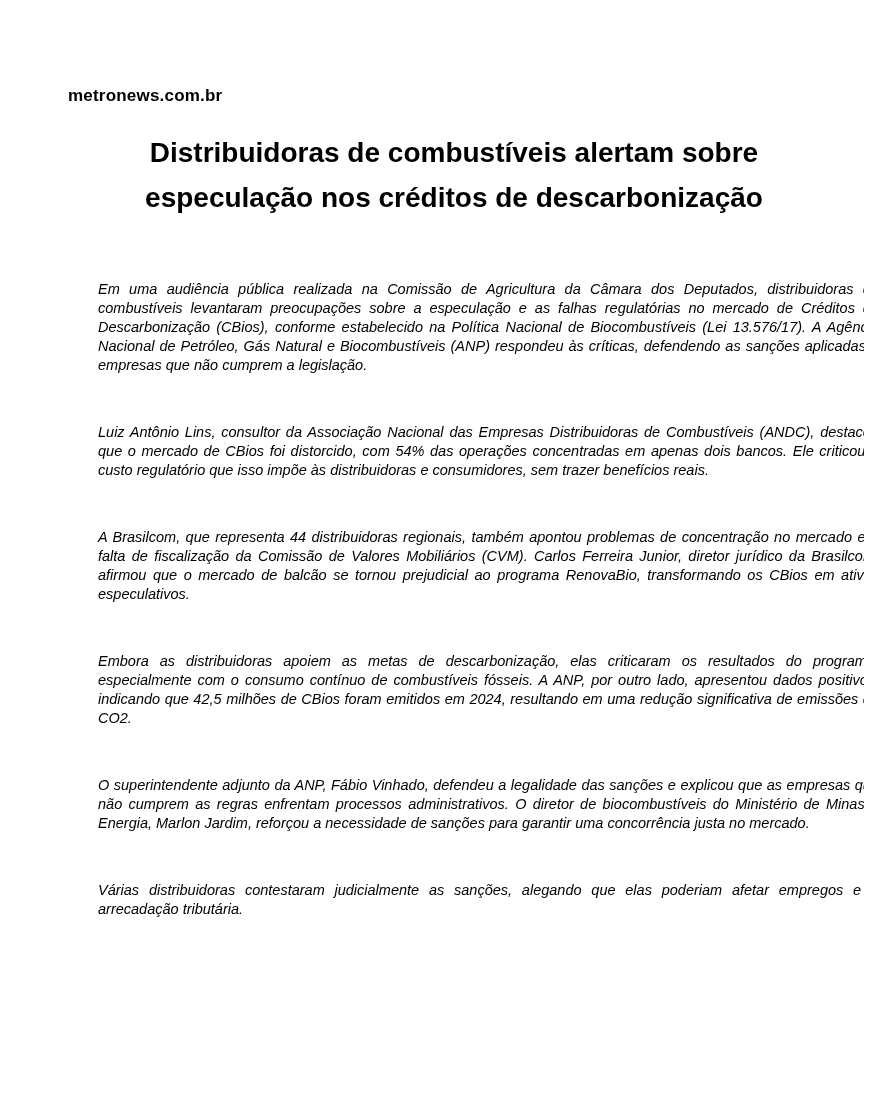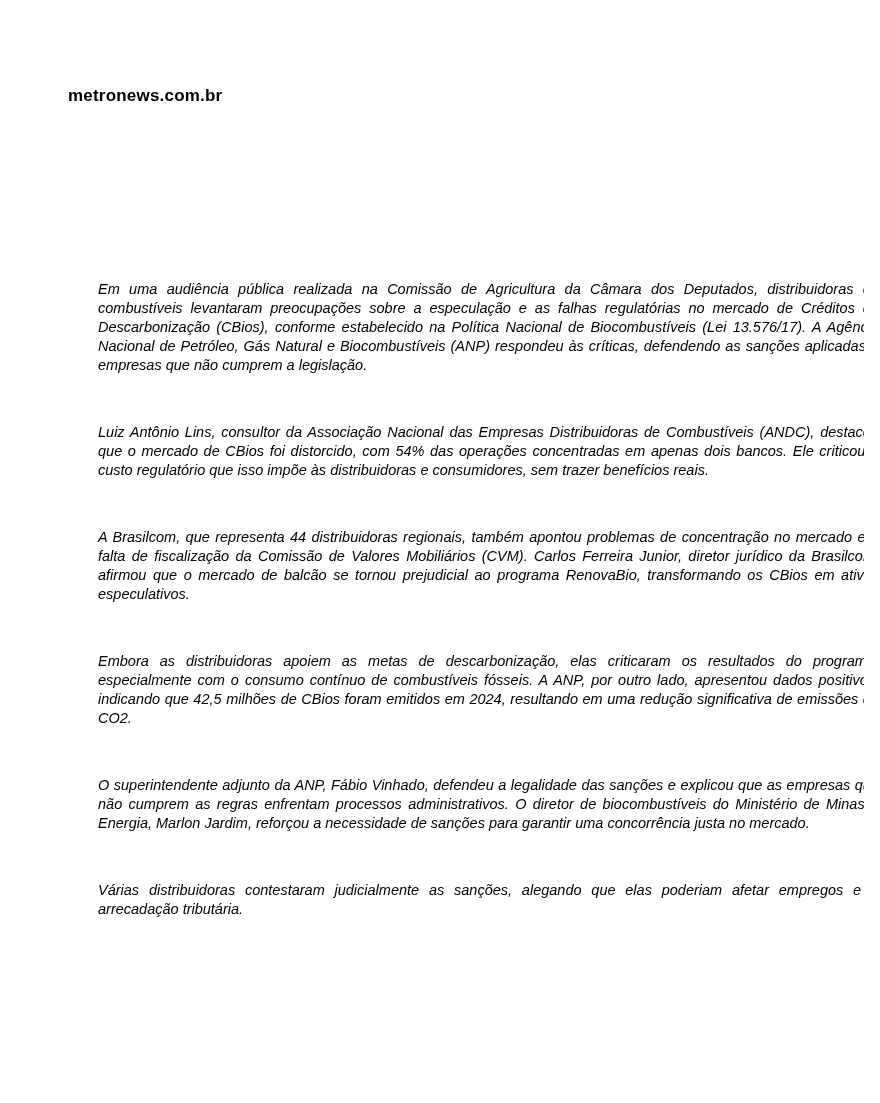--- a/index.html
+++ b/index.html
@@ -59,20 +59,21 @@
 
   
 </style>
 </head>
 <body>
 
 <div class="page">
 
   <div class="site-name">metronews.com.br</div>
 
+  <h1 class="headline">Distribuidoras de combustíveis alertam sobre especulação nos créditos de descarbonização</h1>
 
   <div class="article-body">
     <p>Em uma audiência pública realizada na Comissão de Agricultura da Câmara dos Deputados, distribuidoras de combustíveis levantaram preocupações sobre a especulação e as falhas regulatórias no mercado de Créditos de Descarbonização (CBios), conforme estabelecido na Política Nacional de Biocombustíveis (Lei 13.576/17). A Agência Nacional de Petróleo, Gás Natural e Biocombustíveis (ANP) respondeu às críticas, defendendo as sanções aplicadas a empresas que não cumprem a legislação.</p>
     <p>Luiz Antônio Lins, consultor da Associação Nacional das Empresas Distribuidoras de Combustíveis (ANDC), destacou que o mercado de CBios foi distorcido, com 54% das operações concentradas em apenas dois bancos. Ele criticou o custo regulatório que isso impõe às distribuidoras e consumidores, sem trazer benefícios reais.</p>
     <p>A Brasilcom, que representa 44 distribuidoras regionais, também apontou problemas de concentração no mercado e a falta de fiscalização da Comissão de Valores Mobiliários (CVM). Carlos Ferreira Junior, diretor jurídico da Brasilcom, afirmou que o mercado de balcão se tornou prejudicial ao programa RenovaBio, transformando os CBios em ativos especulativos.</p>
     <p>Embora as distribuidoras apoiem as metas de descarbonização, elas criticaram os resultados do programa, especialmente com o consumo contínuo de combustíveis fósseis. A ANP, por outro lado, apresentou dados positivos, indicando que 42,5 milhões de CBios foram emitidos em 2024, resultando em uma redução significativa de emissões de CO2.</p>
     <p>O superintendente adjunto da ANP, Fábio Vinhado, defendeu a legalidade das sanções e explicou que as empresas que não cumprem as regras enfrentam processos administrativos. O diretor de biocombustíveis do Ministério de Minas e Energia, Marlon Jardim, reforçou a necessidade de sanções para garantir uma concorrência justa no mercado.</p>
     <p>Várias distribuidoras contestaram judicialmente as sanções, alegando que elas poderiam afetar empregos e a arrecadação tributária.</p>
   </div>
 

